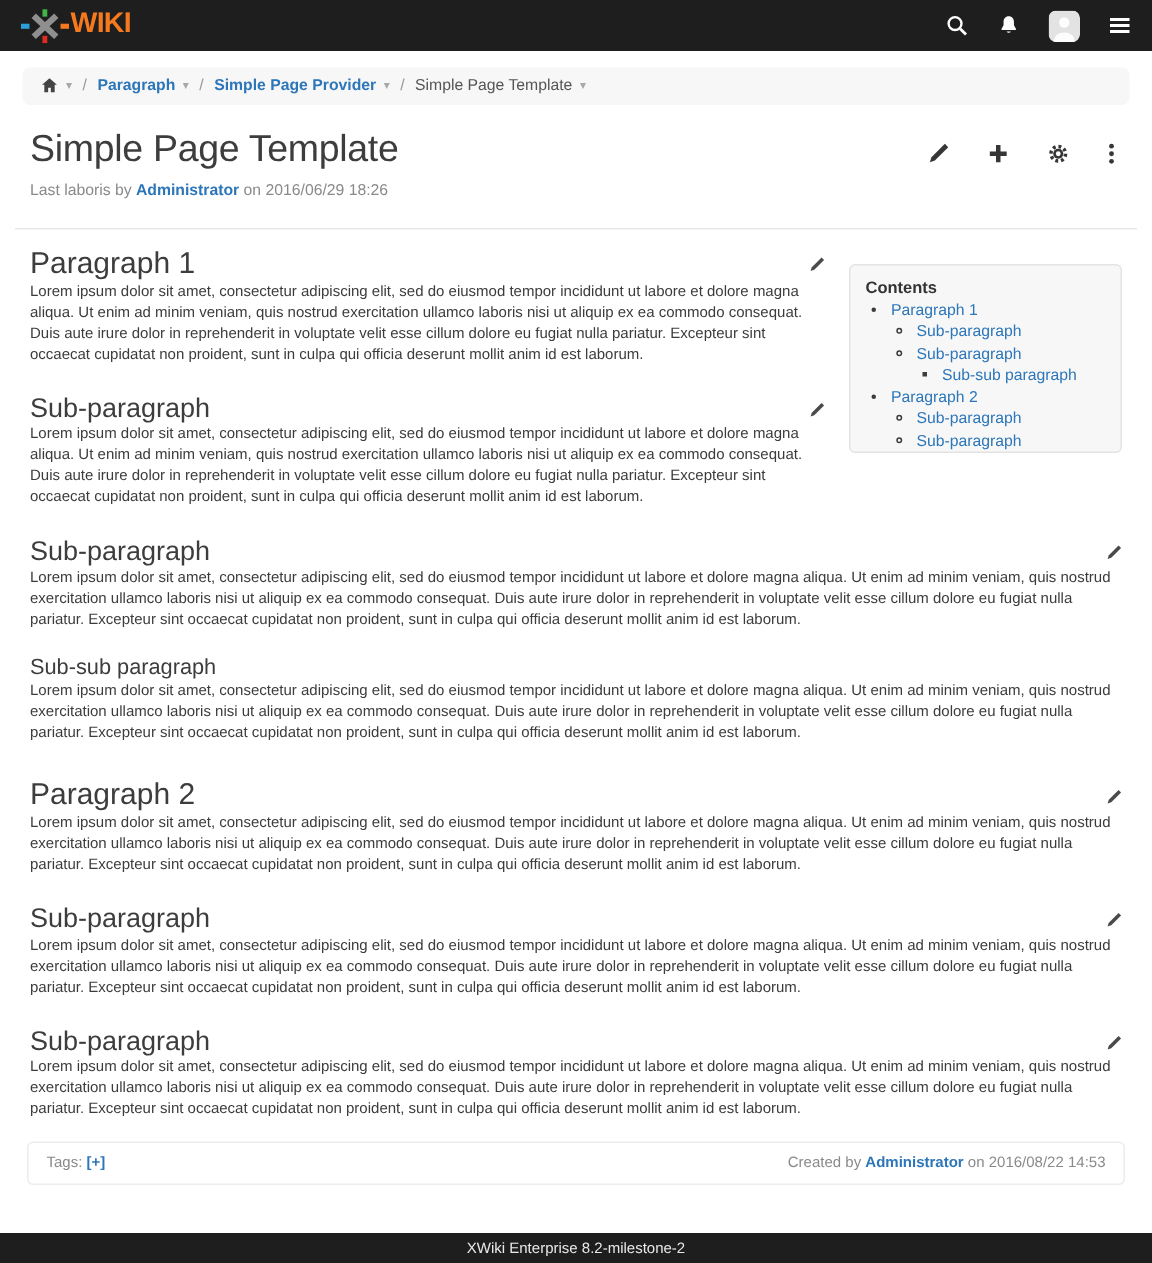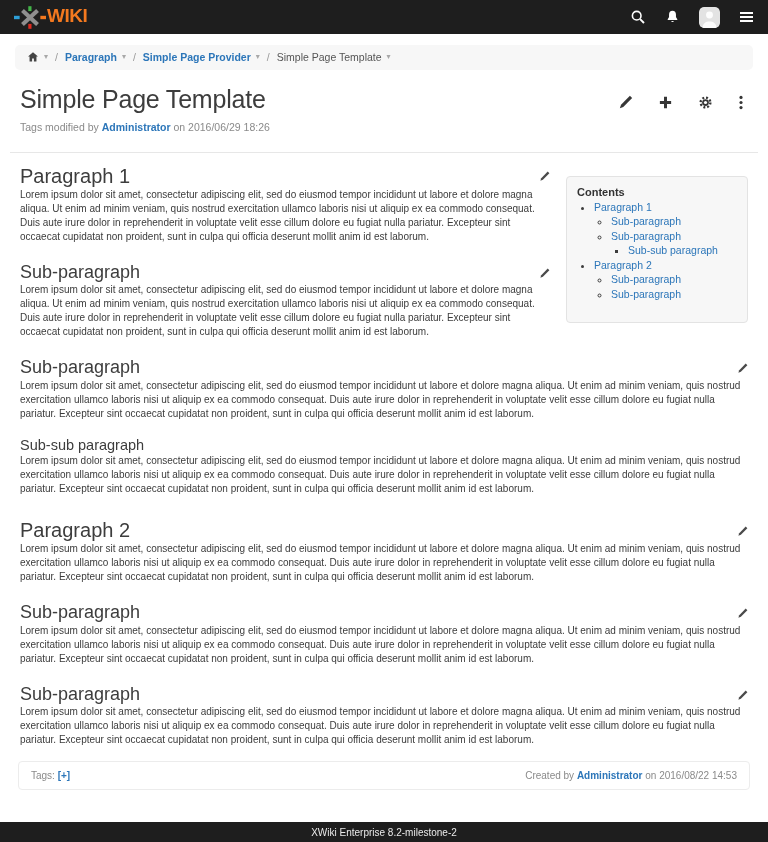--- a/index.html
+++ b/index.html
@@ -43,21 +43,21 @@
   .doc-sub { font-size:10.5px; color:#8a8a8a; margin-top:7px; }
   .doc-sub a { color:#2c76b9; font-weight:bold; }
   .doc-actions { display:flex; align-items:center; gap:25px; color:#363636; margin-top:10px; padding-right:4px; }
   .act-btn { display:inline-flex; cursor:pointer; }
   .title-hr { border:none; border-top:1px solid #e7e7e7; margin:19px -10px 0; }
 
   
   .toc {
     float:right; width:182px;
     background:#f7f7f7; border:1px solid #e3e3e3; border-radius:4px;
-    padding:9px 10px 21px; margin:12px 0 12px 16px;
+    padding:9px 10px 0; margin:12px 0 12px 16px;
     font-size:10.5px;
   }
   .toc-title { font-weight:bold; color:#333; font-size:11px; margin-bottom:2px; }
   .toc ul { margin:0; padding-left:17px; }
   .toc li { line-height:14.5px; }
   .toc-link { color:#2c76b9; }
 
   
   .doc-section { clear:none; }
   .sec-head { display:flex; justify-content:space-between; align-items:center; }
@@ -150,21 +150,21 @@
     <span class="bc-item">Simple Page Template</span>
   <span class="caret">▾</span>
 </nav>
 
 <div class="page">
 
   <div class="title-row">
     <div>
       <h1 class="doc-title">Simple Page Template</h1>
       <div class="doc-sub">
-        <span>Tags modified by</span>
+        <span>Last laboris by</span>
         <a href="#">Administrator</a>
         <span>on 2016/06/29 18:26</span>
       </div>
     </div>
     <div class="doc-actions">
       <span class="act-btn">
         <svg width="15" height="15" viewBox="0 0 16 16" fill="currentColor">
           <path d="M12.7 0.9l2.4 2.4L5.6 12.8 2 14l1.2-3.6z"></path>
         </svg>
       </span>

